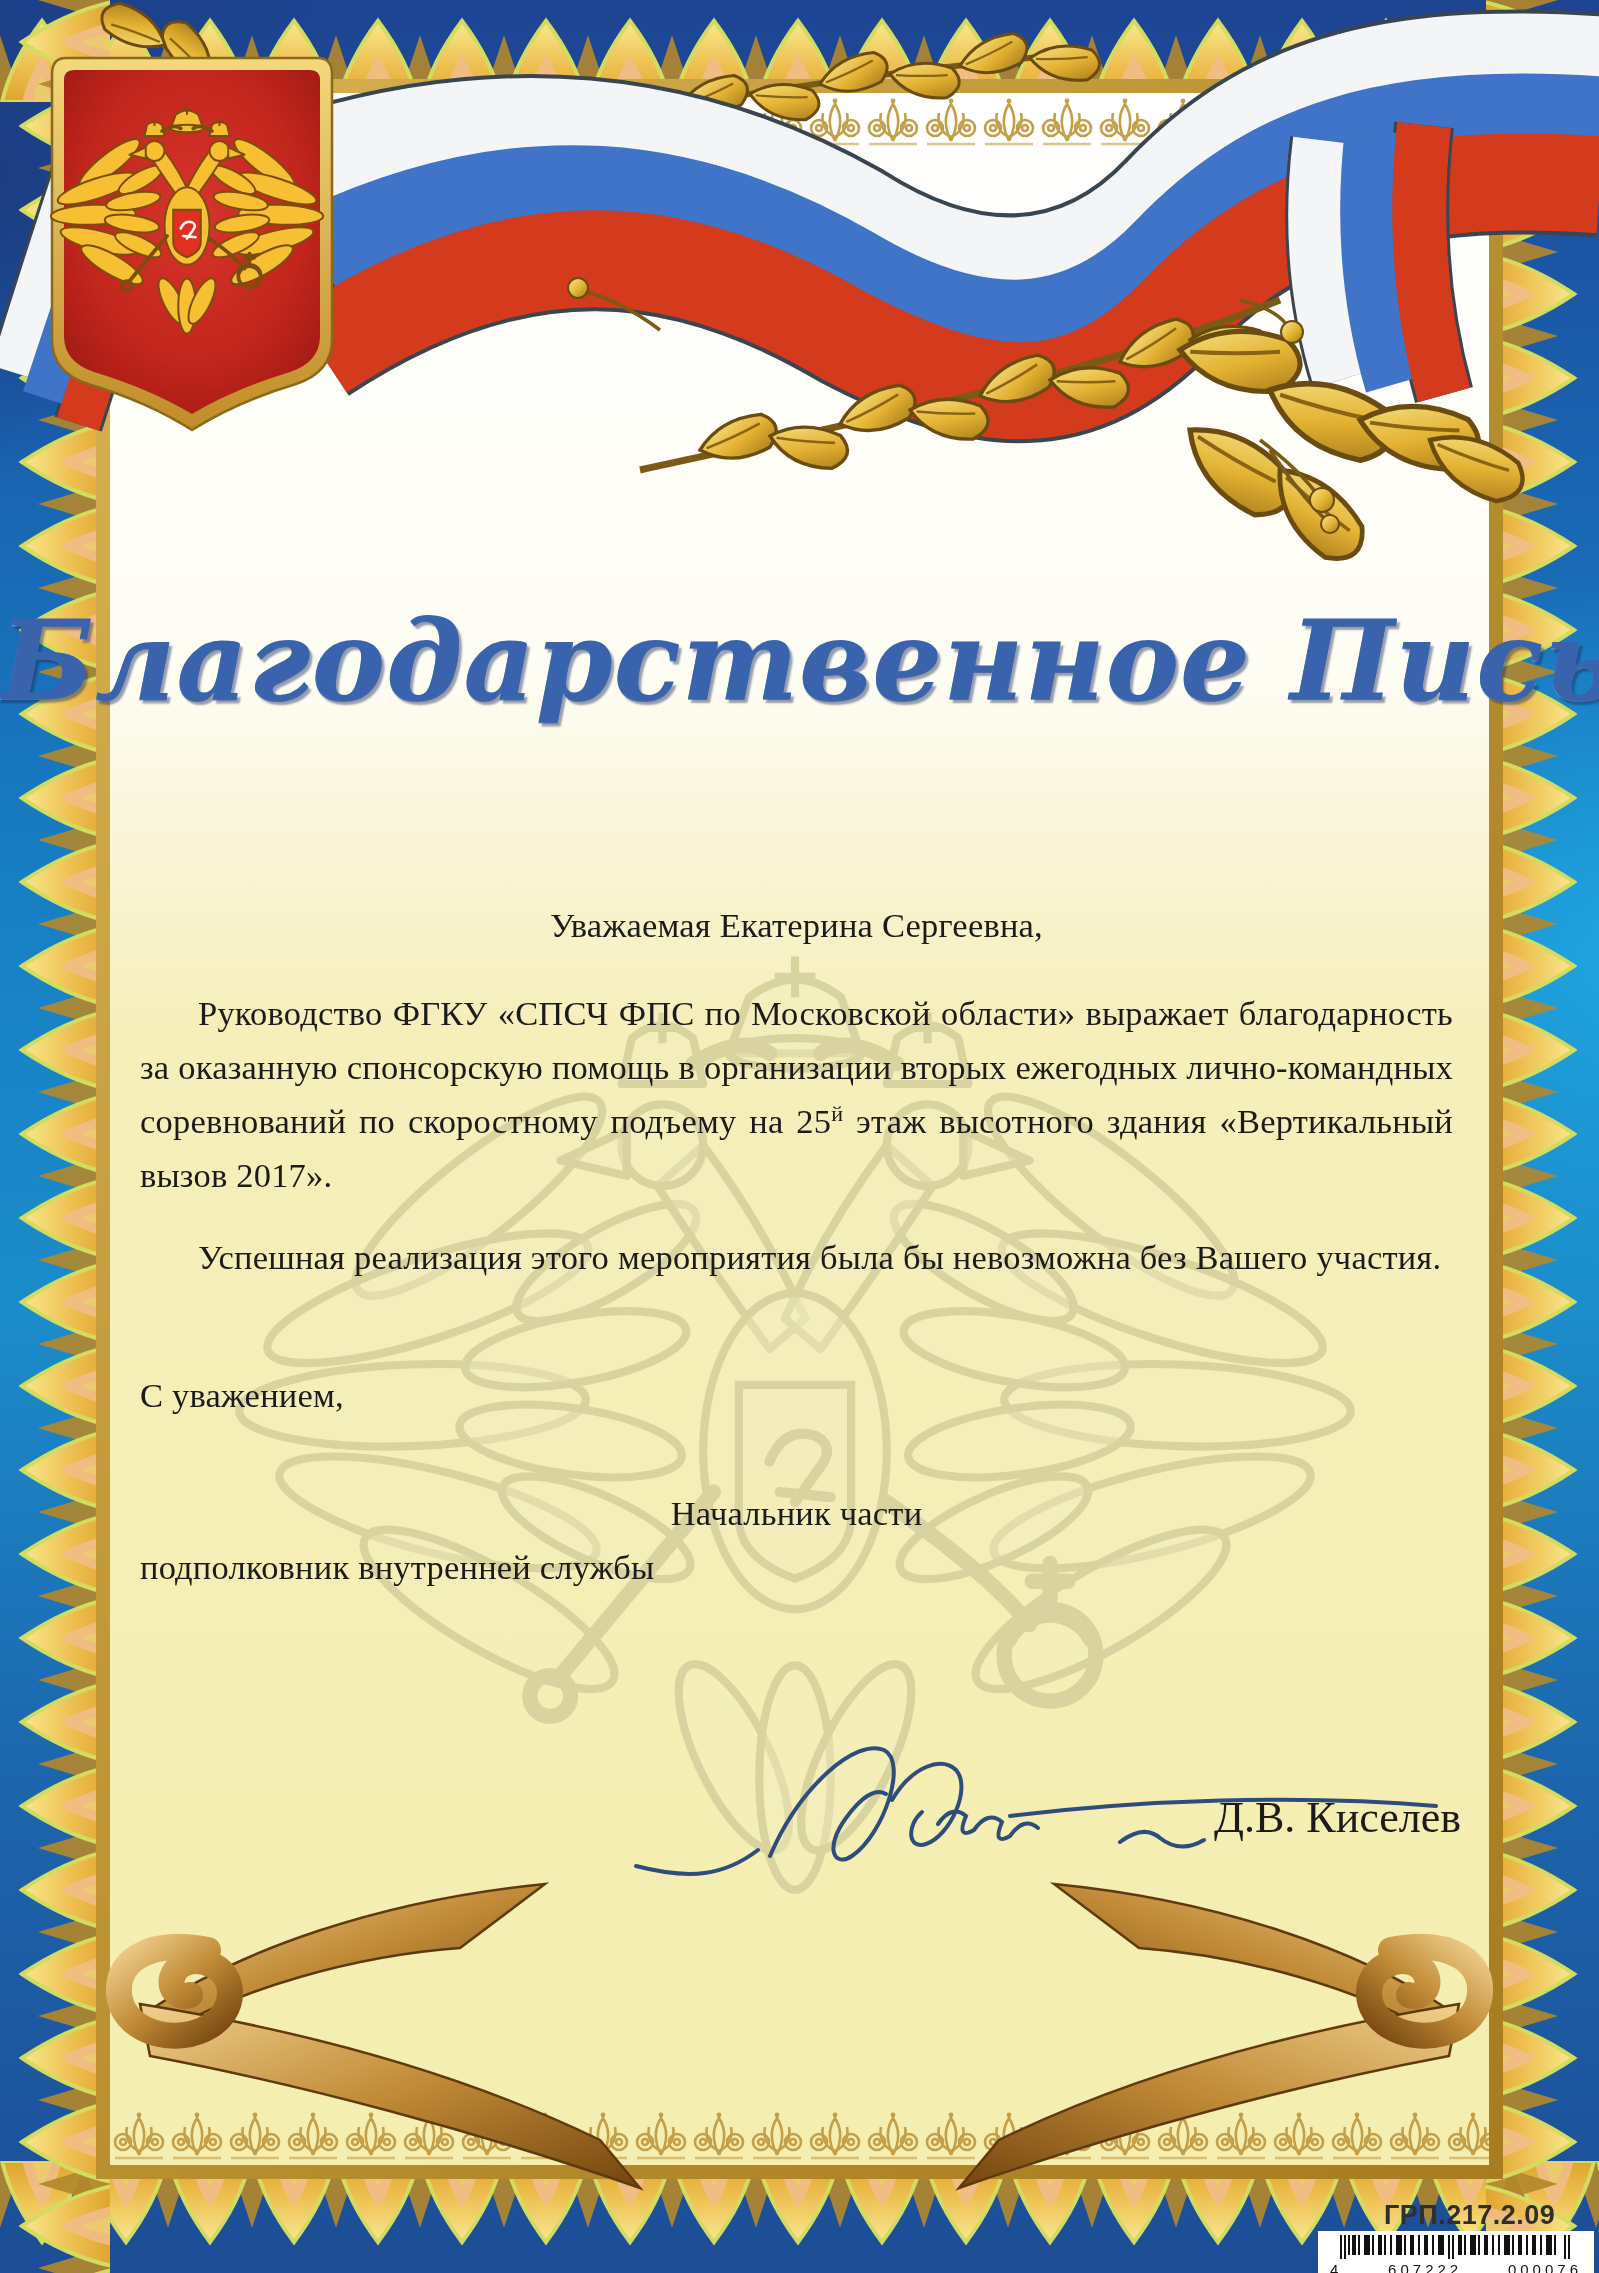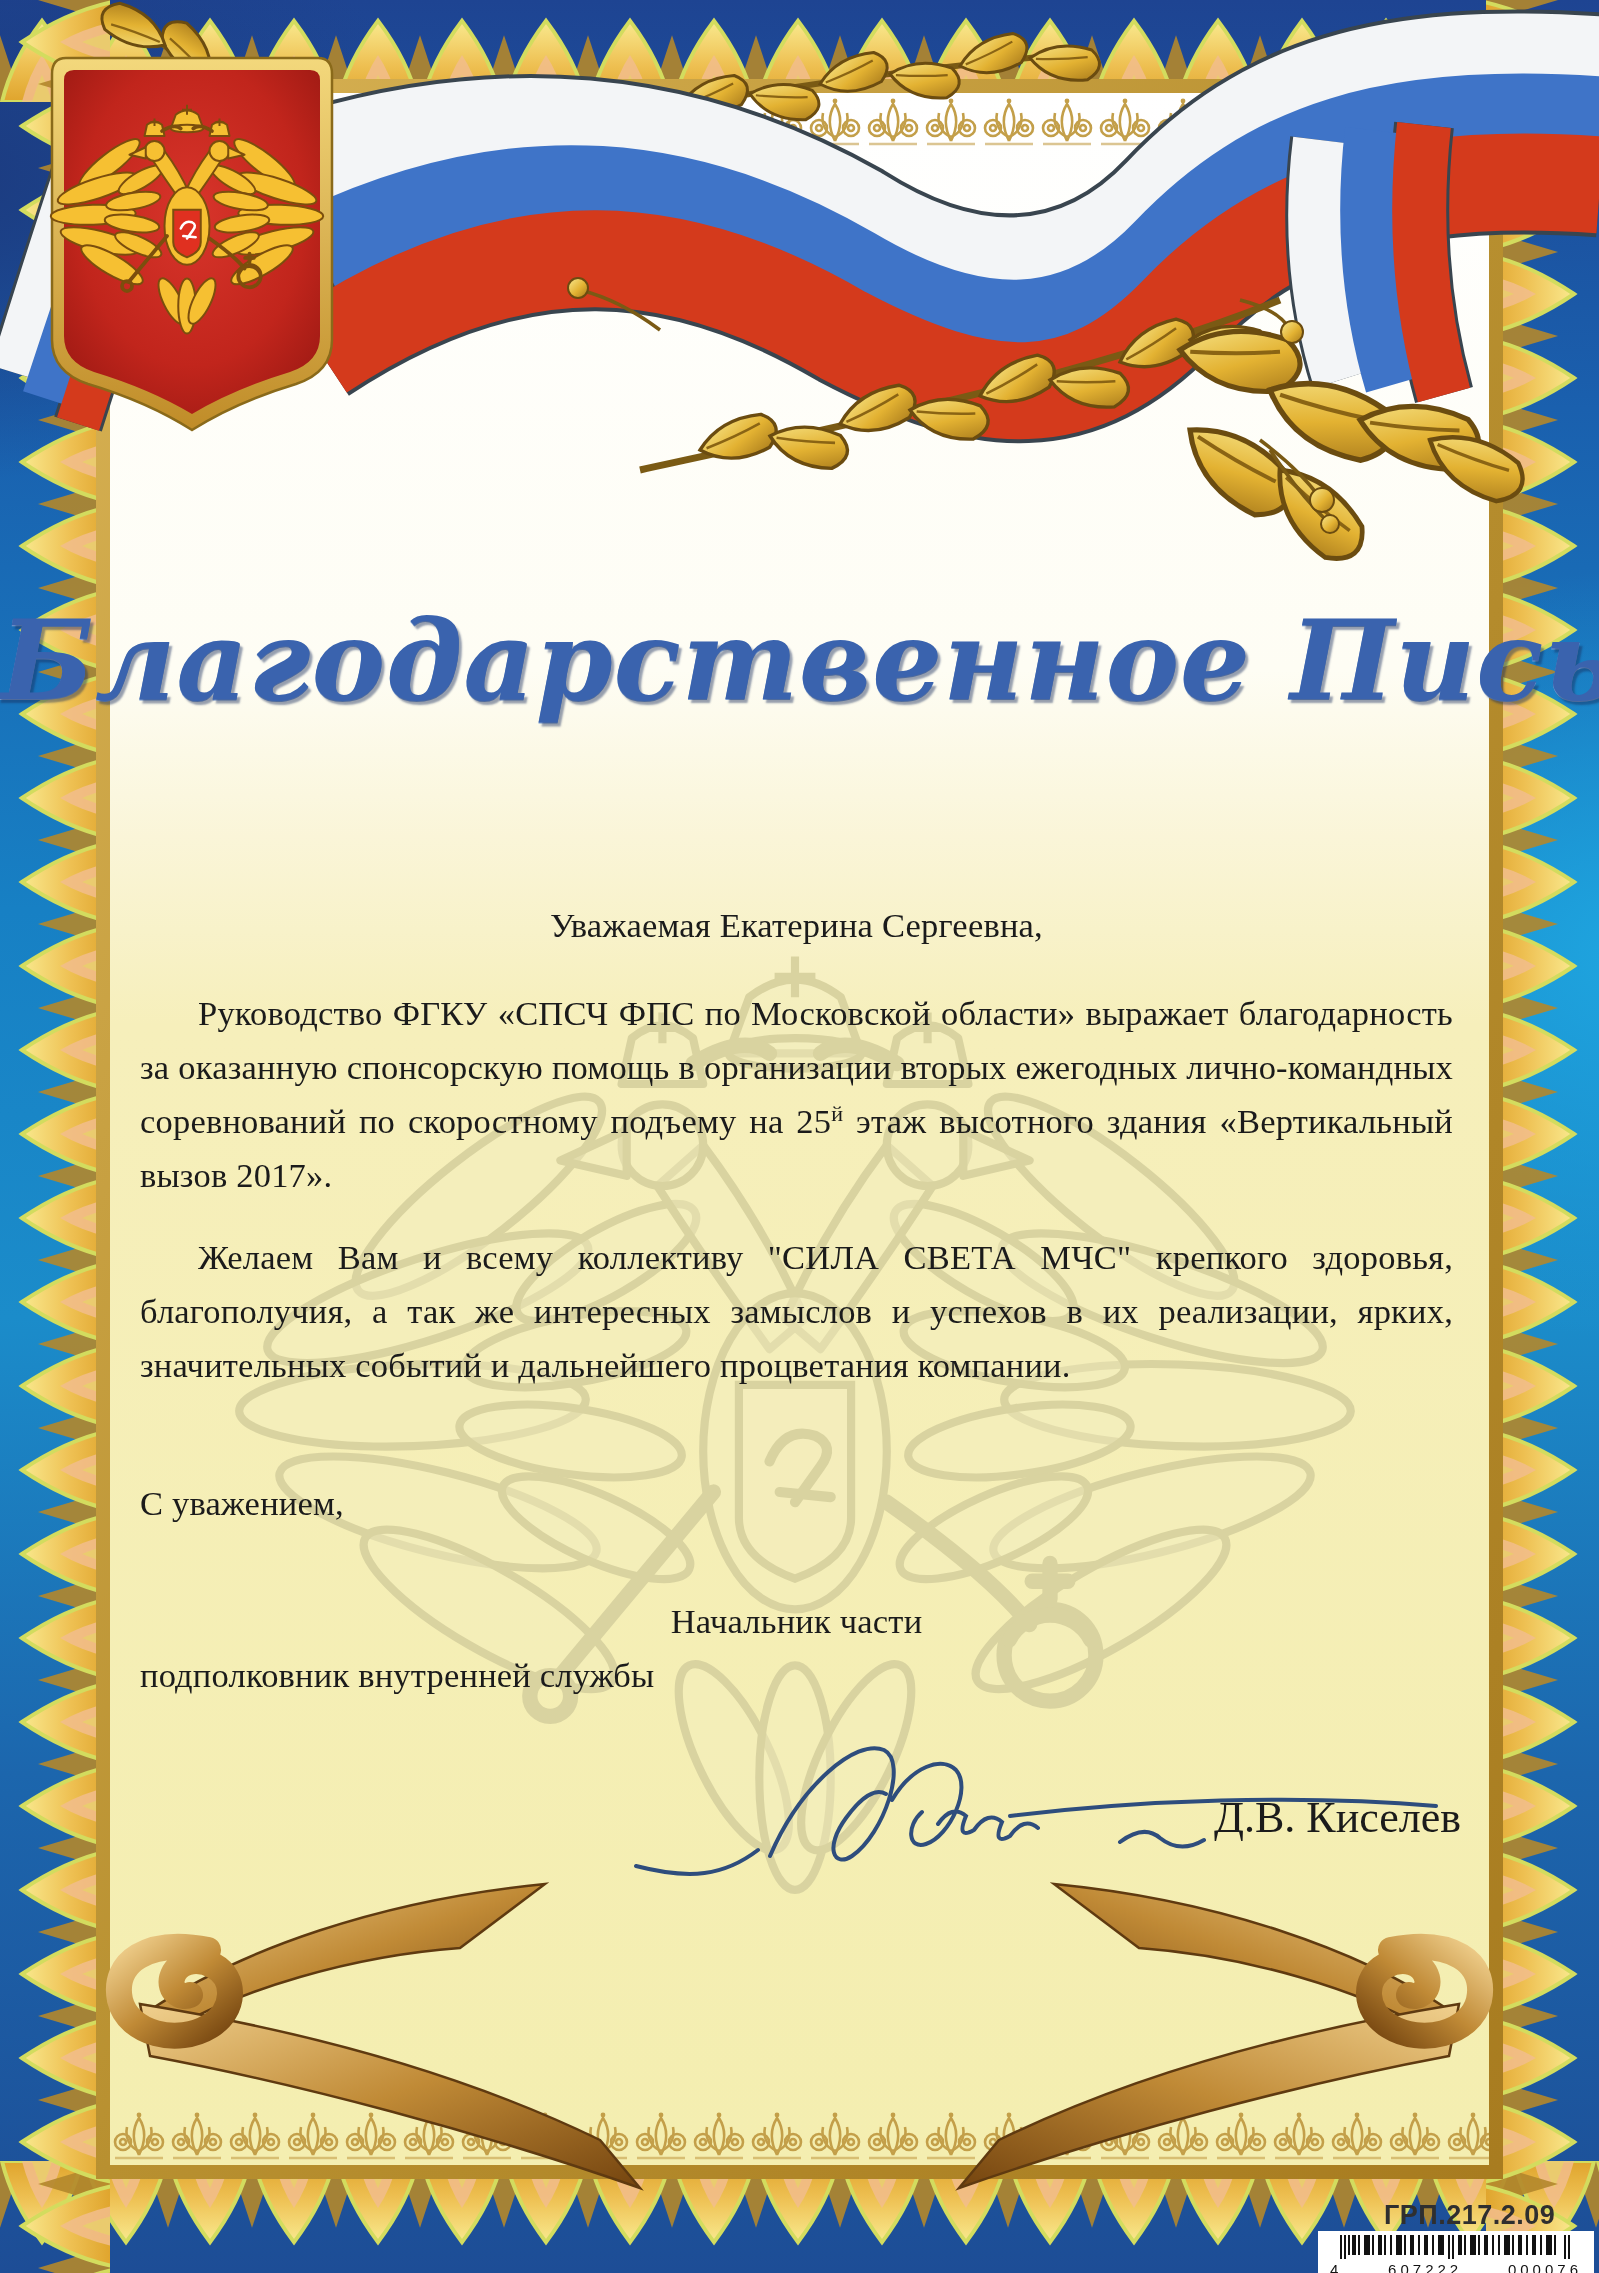--- a/index.html
+++ b/index.html
@@ -299,21 +299,21 @@
     </g>
 
     <path d="M636,1866 C690,1880 724,1876 758,1850 M770,1856 C800,1786 856,1738 884,1750 C908,1762 884,1834 852,1856 C834,1868 824,1848 846,1818 C862,1796 876,1788 886,1794 M892,1800 C912,1766 942,1756 956,1770 C972,1788 950,1836 926,1844 C908,1850 906,1826 922,1812 M938,1824 q14,-20 28,-8 q-10,24 8,14 q14,-20 28,-8 q-10,24 8,14 q14,-20 28,-8 M1010,1816 C1140,1800 1300,1794 1436,1806 M1120,1842 q24,-18 40,-4 q20,16 44,2" fill="none" stroke="#2e4d7d" stroke-width="4" stroke-linecap="round"></path>
   </svg>
 
   <div class="txt title">Благодарственное Письмо</div>
 
   <div class="txt textblock">
     <p class="greeting">Уважаемая Екатерина Сергеевна,</p>
     <p class="para"><span>Руководство ФГКУ «СПСЧ ФПС по Московской области» выражает благодарность за оказанную спонсорскую помощь в организации вторых ежегодных лично-командных соревнований по скоростному подъему на 25</span><sup>й</sup><span> этаж высотного здания «Вертикальный вызов 2017».</span></p>
-    <p class="para">Желаем Вам и всему коллективу "СИЛА СВЕТА МЧС" крепкого здоровья, благополучия, а так же интересных замыслов и успехов в их реализации, ярких, значительных событий и дальнейшего процветания компании.</p>
+    <p class="para">Успешная реализация этого мероприятия была бы невозможна без Вашего участия.</p>
     <p class="closing">С уважением,</p>
     <p class="signer1">Начальник части</p>
     <p class="signer2">подполковник внутренней службы</p>
   </div>
 
   <div class="txt signer-name">Д.В. Киселев</div>
 
   <div class="txt grp-code">ГРП.217.2.09</div>
 
   <div class="barcode">

